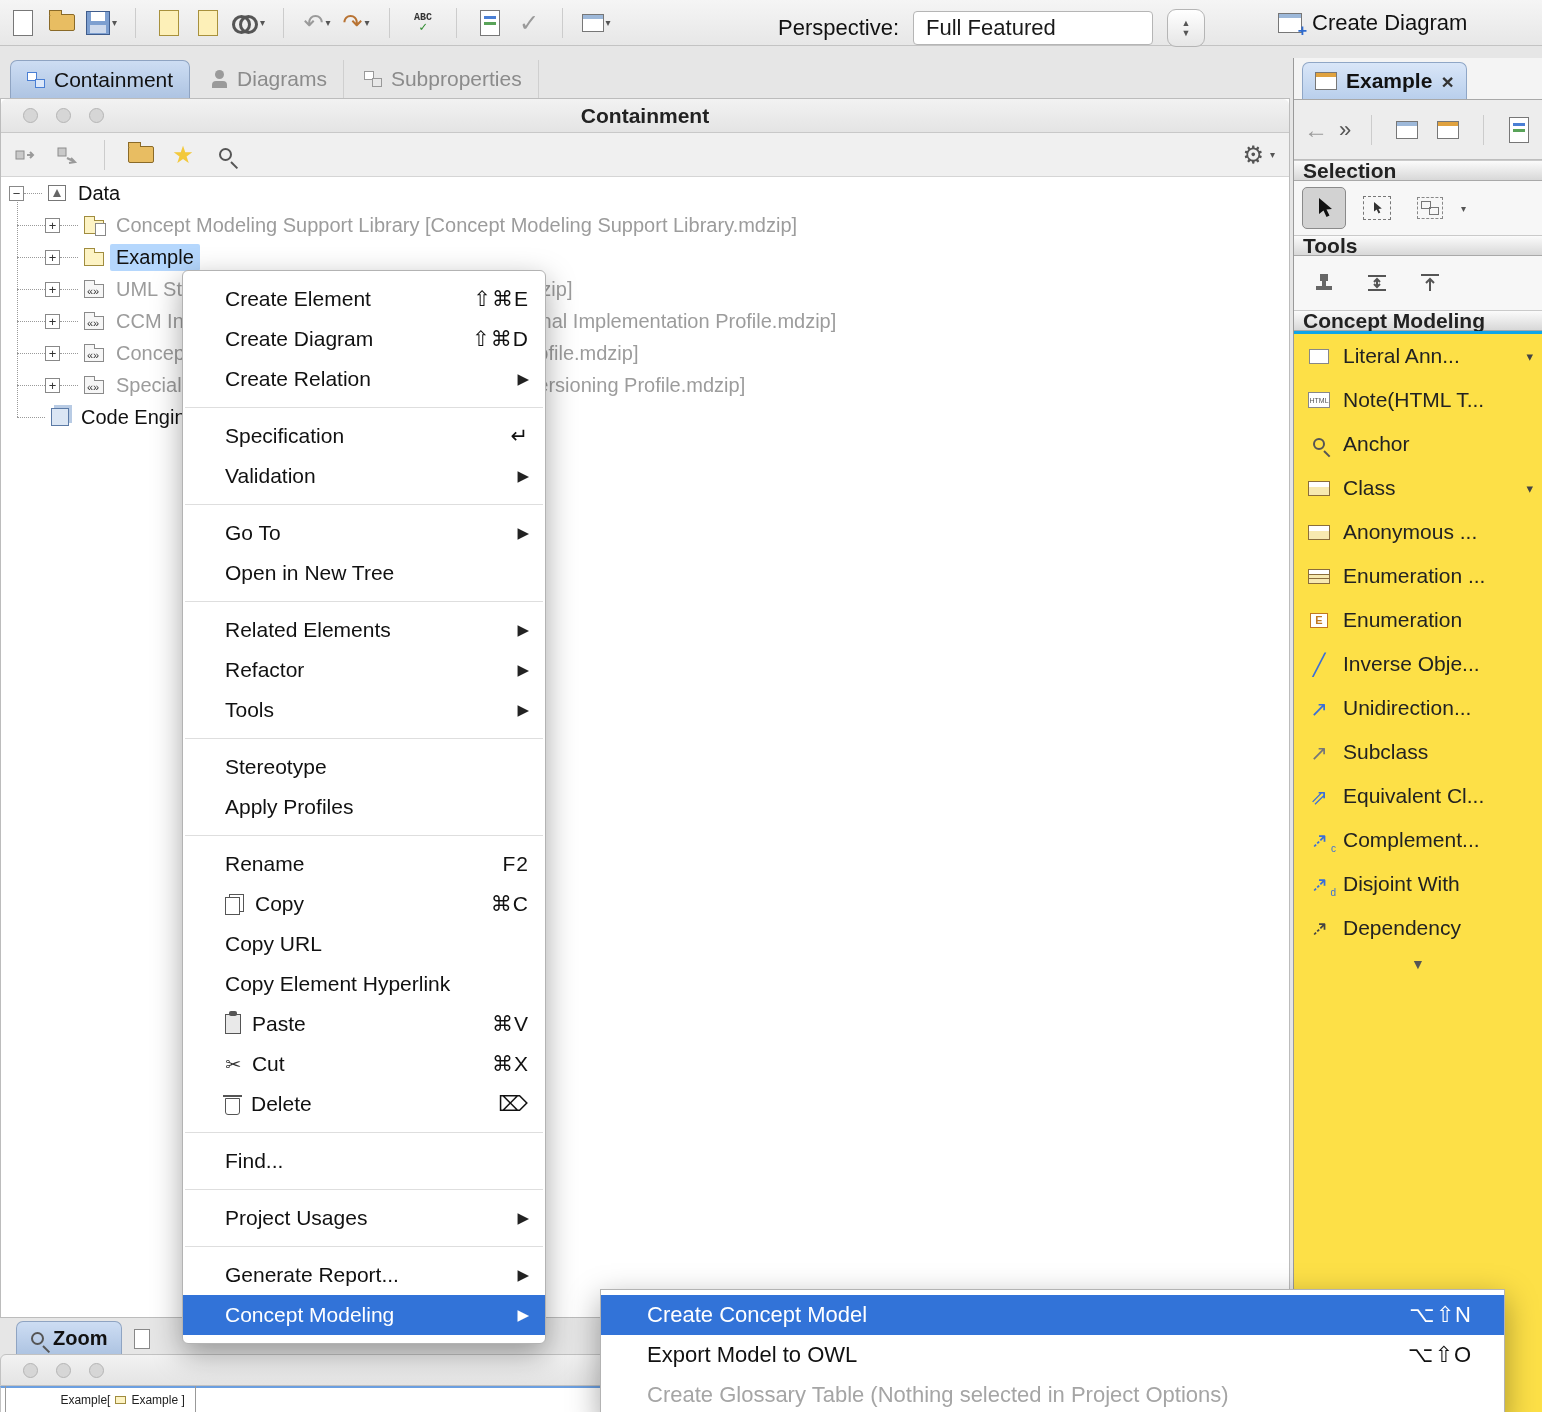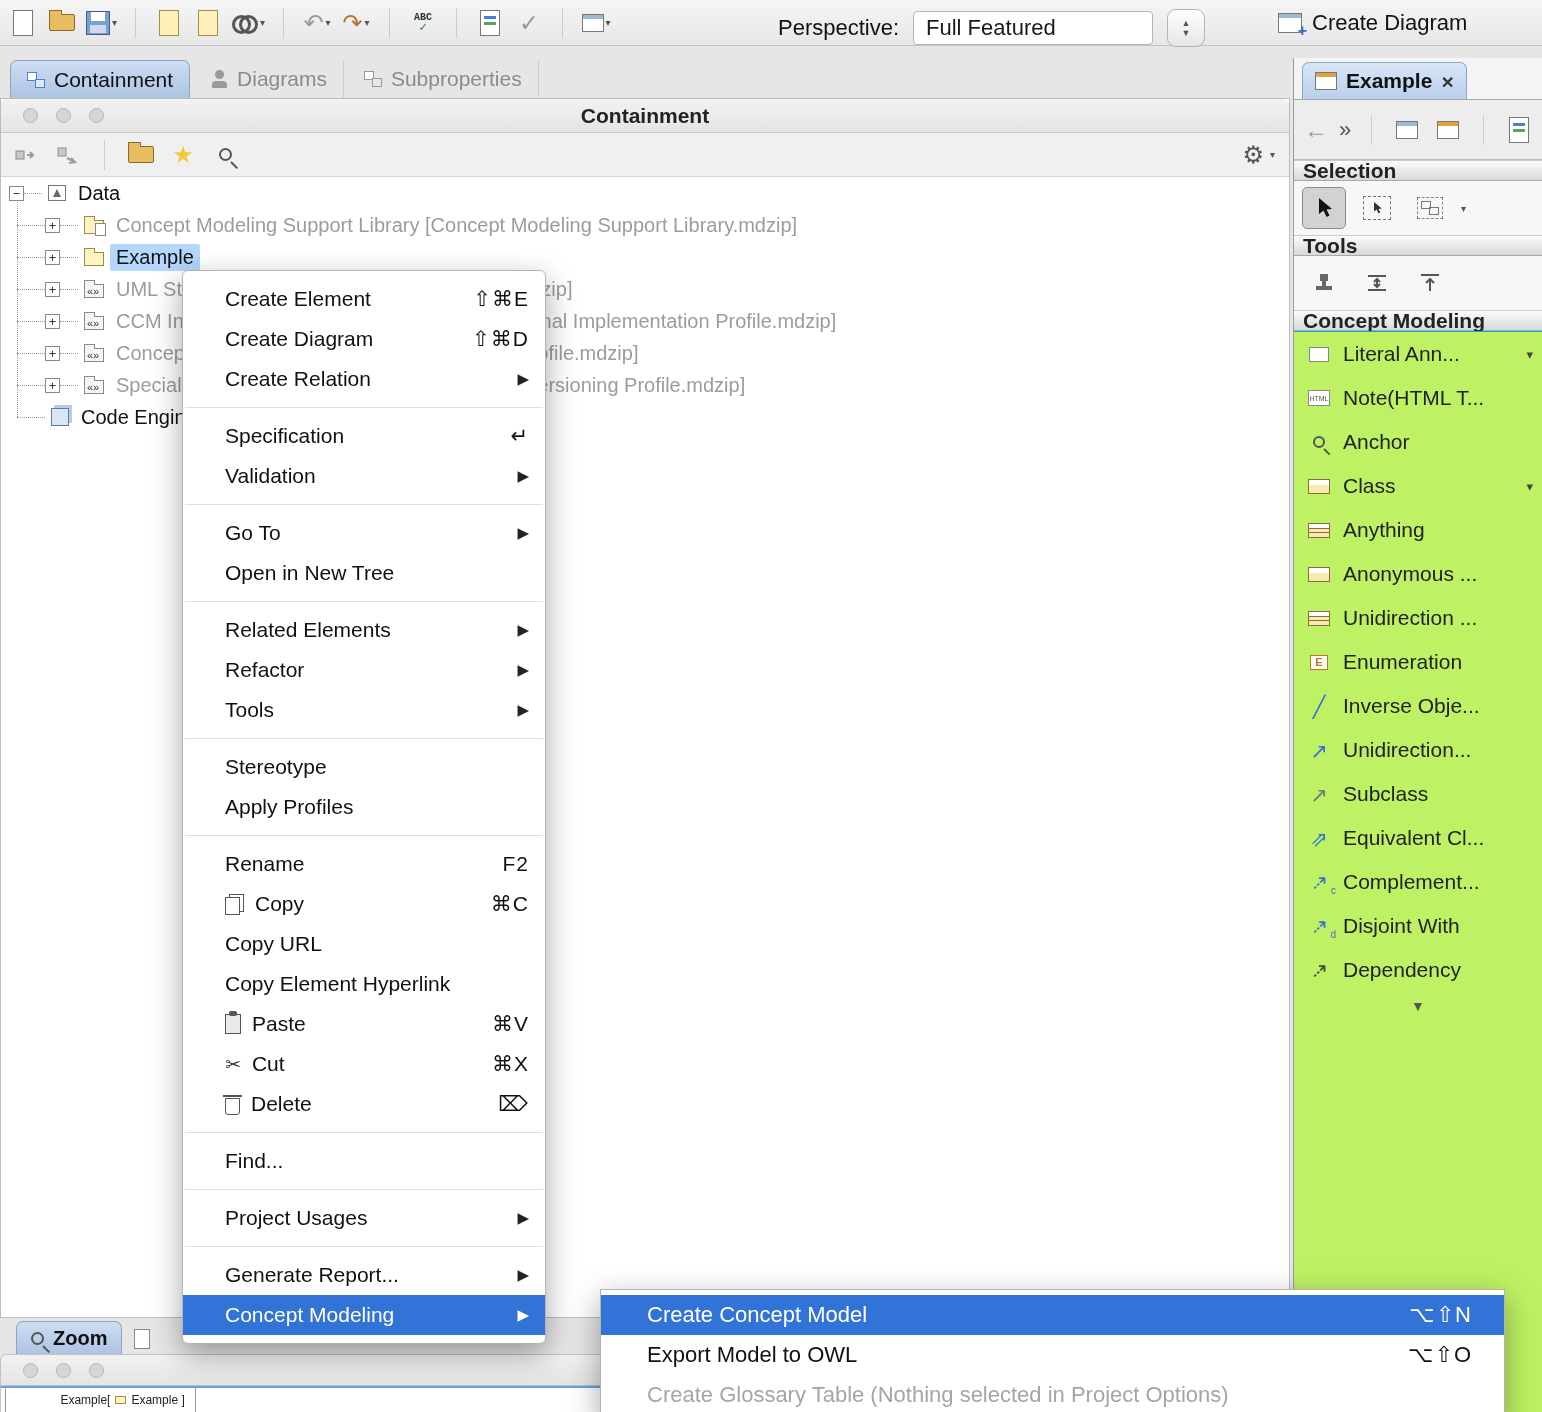--- a/index.html
+++ b/index.html
@@ -138,21 +138,21 @@
   .rp-toolbar{height:60px;display:flex;align-items:center;gap:11px;padding:0 10px;background:#ededed;border-bottom:1px solid #bdbdbd;}
   .rp-header{height:21px;display:flex;align-items:center;padding-left:9px;font-size:21px;font-weight:bold;color:#222;
     background:linear-gradient(#fbfbfb,#d8d8d8);border-top:1px solid #cacaca;border-bottom:1px solid #a9a9a9;}
   .rp-row{height:54px;display:flex;align-items:center;gap:9px;padding:0 8px;background:#f7f7f7;}
   .rp-btn{width:44px;height:42px;display:flex;align-items:center;justify-content:center;border-radius:5px;border:1px solid transparent;}
   .rp-btn.selected{background:#d2d2d2;border-color:#8a8a8a;}
   .dashedbox{width:28px;height:24px;border:1px dashed #777;display:flex;align-items:center;justify-content:center;}
   .gridsel{width:26px;height:22px;border:1px dashed #888;position:relative;}
   .gridsel::before{content:"";position:absolute;left:3px;top:3px;width:8px;height:6px;border:1px solid #777;}
   .gridsel::after{content:"";position:absolute;right:3px;bottom:3px;width:8px;height:6px;border:1px solid #777;}
-  .palette{background:#bef264;flex:1;border-top:1px solid #0ea5e9;}
+  .palette{background:#fde047;flex:1;border-top:3px solid #0ea5e9;}
   .prow{height:44px;display:flex;align-items:center;padding-left:10px;font-size:21px;color:#222;position:relative;}
   .picon{width:30px;flex:none;display:flex;justify-content:center;margin-right:9px;position:relative;}
   .pdrop{position:absolute;right:9px;font-size:13px;color:#444;}
   .pal-more{height:28px;display:flex;justify-content:center;align-items:center;font-size:14px;color:#555;}
   .pi-note{width:20px;height:15px;background:#fff;border:1px solid #888;}
   .pi-html{width:22px;height:16px;background:#fff;border:1px solid #888;font-size:7px;display:flex;
     align-items:center;justify-content:center;color:#555;letter-spacing:0;}
   .pi-anchor{width:12px;height:12px;border:2px solid #555;border-radius:50%;position:relative;}
   .pi-anchor::after{content:"";position:absolute;width:8px;height:2px;background:#555;transform:rotate(45deg);
     transform-origin:left center;left:9px;top:10px;}
@@ -504,35 +504,29 @@
     </div>
     <div class="prow">
       <span class="picon">
           <span class="pi-class"></span>
         </span>
       <span>Class</span>
       <span class="pdrop">▾</span>
     </div>
     <div class="prow">
       <span class="picon">
+          <span class="pi-class"></span>
+        </span>
+      <span>Anonymous ...</span>
+    </div>
+    <div class="prow">
+      <span class="picon">
           <span class="pi-class lines"></span>
         </span>
-      <span>Anything</span>
-    </div>
-    <div class="prow">
-      <span class="picon">
-          <span class="pi-class"></span>
-        </span>
-      <span>Anonymous ...</span>
-    </div>
-    <div class="prow">
-      <span class="picon">
-          <span class="pi-class lines"></span>
-        </span>
-      <span>Unidirection ...</span>
+      <span>Enumeration ...</span>
     </div>
     <div class="prow">
       <span class="picon">
           <span class="pi-enum">E</span>
         </span>
       <span>Enumeration</span>
     </div>
     <div class="prow">
       <span class="picon">
           <span class="arrow-blue">╱</span>

